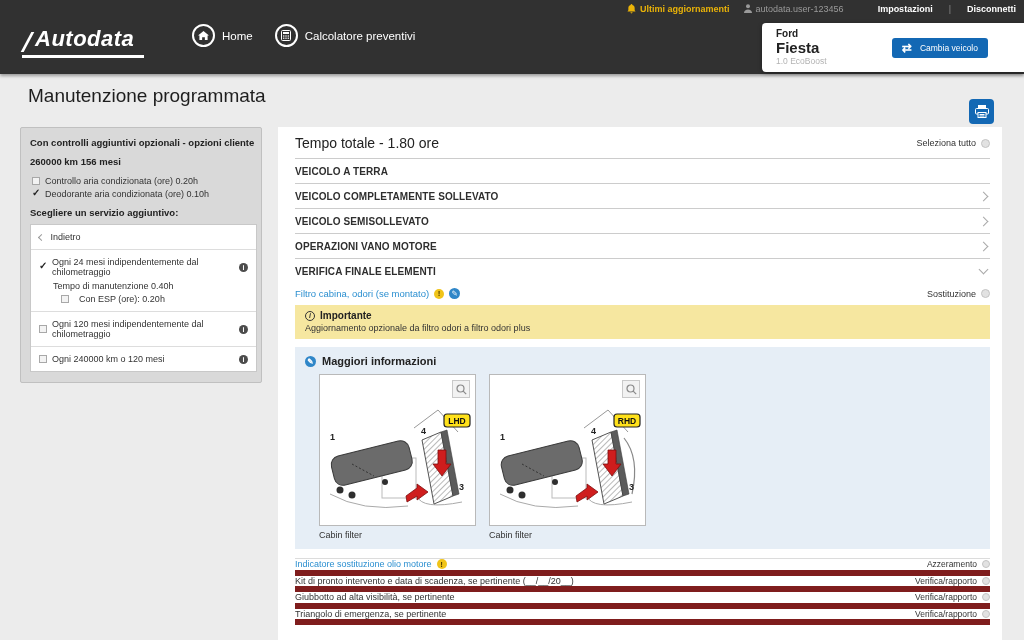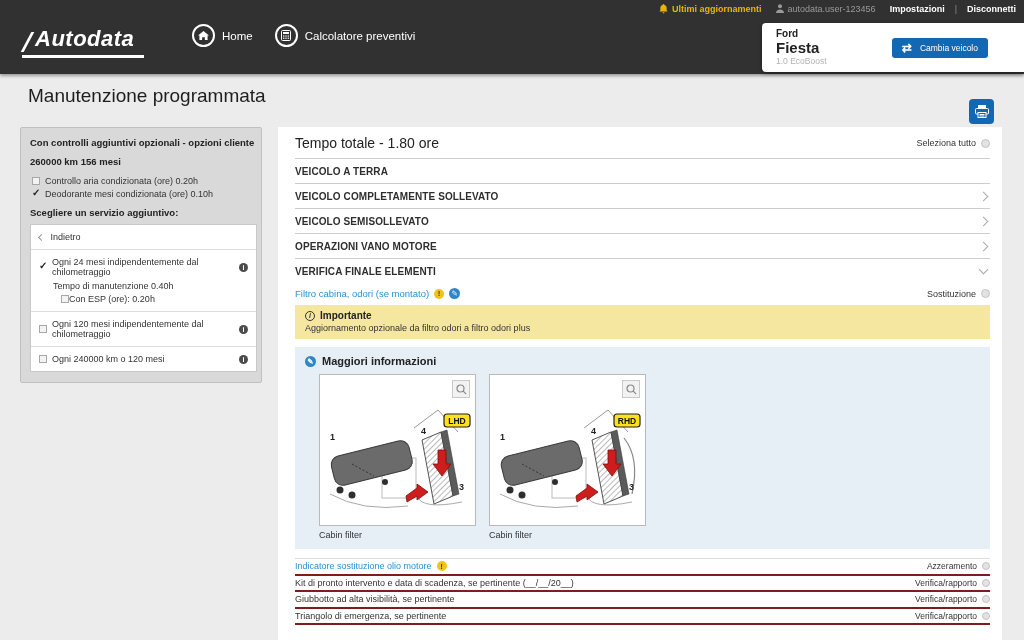--- a/index.html
+++ b/index.html
@@ -4,21 +4,21 @@
 <style>
   * { margin:0; padding:0; box-sizing:border-box; }
   html,body { width:1024px; height:640px; overflow:hidden; }
   body { position:relative; background:#ececec; font-family:"Liberation Sans",sans-serif; color:#333; }
 
   
   .header { position:absolute; left:0; top:0; width:1024px; height:74px; background:#313131; box-shadow:0 2px 3px rgba(0,0,0,.35); }
   .topbar { position:absolute; right:8px; top:0; height:17px; display:flex; align-items:center; gap:14px; font-size:9px; }
   .topbar .updates { color:#eab308; display:flex; align-items:center; gap:4px; font-weight:bold; cursor:pointer; }
   .topbar .user { color:#9a9a9a; display:flex; align-items:center; gap:4px; }
-  .topbar .white-links { color:#fff; font-weight:bold; display:flex; align-items:center; gap:10px; }
+  .topbar .white-links { color:#fff; font-weight:bold; display:flex; align-items:center; gap:16px;margin-left:20px; }
   .topbar .sep { color:#888; font-weight:normal; }
   .topbar a { color:inherit; text-decoration:none; cursor:pointer; }
 
   .logo { position:absolute; left:22px; top:26px; color:#fff; font-style:italic; font-weight:bold; font-size:22px; letter-spacing:.5px; border-bottom:3px solid #fff; padding:0 10px 3px 4px; display:flex; align-items:flex-end; cursor:pointer; }
   .logo .slash { display:inline-block; width:3px; height:20px; background:#fff; transform:skewX(-28deg); margin-right:6px; }
 
   .nav { position:absolute; left:192px; top:24px; display:flex; align-items:center; gap:22px; }
   .nav-item { display:flex; align-items:center; gap:7px; color:#fff; font-size:11.5px; cursor:pointer; }
   .nav-circle { width:23px; height:23px; border:2px solid #fff; border-radius:50%; display:flex; align-items:center; justify-content:center; }
 
@@ -39,21 +39,21 @@
   .sb-sub { font-size:9.5px; font-weight:bold; color:#222; margin-bottom:9px; }
   .sb-option { display:flex; align-items:center; gap:5px; font-size:9px; color:#333; margin-bottom:3px; margin-left:2px; }
   .sb-service-heading { font-size:9.5px; font-weight:bold; color:#222; margin:8px 0 6px; }
   .sb-box { background:#fff; border:1px solid #c8c8c8; }
   .sb-row { padding:7px 8px; border-top:1px solid #ddd; font-size:9px; }
   .sb-row:first-child { border-top:none; }
   .sb-row-line { display:flex; align-items:center; gap:5px; }
   .sb-row-line .grow { flex:1; }
   .back-chev { width:5px; height:5px; border-left:1.5px solid #999; border-bottom:1.5px solid #999; transform:rotate(45deg); display:inline-block; margin-right:4px; }
   .sb-sub-line { margin:4px 0 2px 14px; font-size:9px; color:#333; }
-  .sb-subsub-line { margin:3px 0 0 22px; display:flex; align-items:center; gap:0; font-size:9px; }
+  .sb-subsub-line { margin:3px 0 0 22px; display:flex; align-items:center; gap:10px; font-size:9px; }
 
   
   .ckb { width:8px; height:8px; border:1px solid #a8a8a8; background:#f3f3f3; display:inline-block; flex:none; position:relative; }
   .ckb.checked { border-color:transparent; background:transparent; }
   .ckb.checked::after { content:"✓"; position:absolute; left:-1px; top:-4px; font-size:10px; color:#222; font-weight:bold; }
   .ckc { width:9px; height:9px; border-radius:50%; background:#e2e2e2; border:1px solid #c4c4c4; display:inline-block; flex:none; }
   .info-icon { width:9px; height:9px; border-radius:50%; background:#4c4c4c; color:#fff; font-size:7px; font-weight:bold; display:flex; align-items:center; justify-content:center; flex:none; cursor:pointer; }
   .info-icon::after { content:"i"; }
   .warn-icon { width:10px; height:10px; border-radius:50%; background:#f0c419; color:#534000; font-size:8px; font-weight:bold; display:inline-flex; align-items:center; justify-content:center; flex:none; }
   .warn-icon::after { content:"!"; }
@@ -87,21 +87,21 @@
   .info-panel-title { display:flex; align-items:center; gap:6px; font-size:11px; font-weight:bold; color:#222; }
   .images-row { display:flex; gap:13px; margin:7px 0 0 14px; }
   .img-wrap { width:157px; }
   .img-card { position:relative; width:157px; height:152px; background:#fff; border:1px solid #b9b9b9; }
   .magnify-btn { position:absolute; right:5px; top:5px; width:18px; height:18px; background:#f2f2f2; border:1px solid #c9c9c9; display:flex; align-items:center; justify-content:center; cursor:pointer; }
   .caption { font-size:9px; color:#333; margin-top:4px; }
   .diagram { position:absolute; left:2px; bottom:2px; }
 
   
   .checklist { margin-top:9px; border-top:1px solid #dcdcdc; }
-  .cl-row { display:flex; align-items:center; gap:5px; height:16.5px; border-bottom:2px solid #7f1d1d; }
+  .cl-row { display:flex; align-items:center; gap:5px; height:16.5px; border-bottom:6px solid #7f1d1d; }
   .cl-label { font-size:9px; color:#333; }
   .cl-label.link { color:#2b8fd0; cursor:pointer; }
   .cl-row .grow { flex:1; }
   .cl-action { font-size:8.5px; color:#333; }
   .cl-check { width:8px; height:8px; border-radius:50%; background:#e2e2e2; border:1px solid #c4c4c4; flex:none; }
 </style>
 </head>
 <body>
 
 <div class="header">
@@ -185,21 +185,21 @@
 <div class="sidebar">
   <div class="sb-heading">Con controlli aggiuntivi opzionali - opzioni cliente</div>
   <div class="sb-sub">260000 km 156 mesi</div>
 
   <div class="sb-option">
     <span class="ckb"></span>
     <span>Controllo aria condizionata (ore) 0.20h</span>
   </div>
   <div class="sb-option">
     <span class="ckb checked"></span>
-    <span>Deodorante mesi condizionata (ore) 0.10h</span>
+    <span>Deodorante aria condizionata (ore) 0.10h</span>
   </div>
 
   <div class="sb-service-heading">Scegliere un servizio aggiuntivo:</div>
 
   <div class="sb-box">
     <div class="sb-row">
       <span class="back-chev"></span>
       <span>Indietro</span>
     </div>
     <div class="sb-row">

